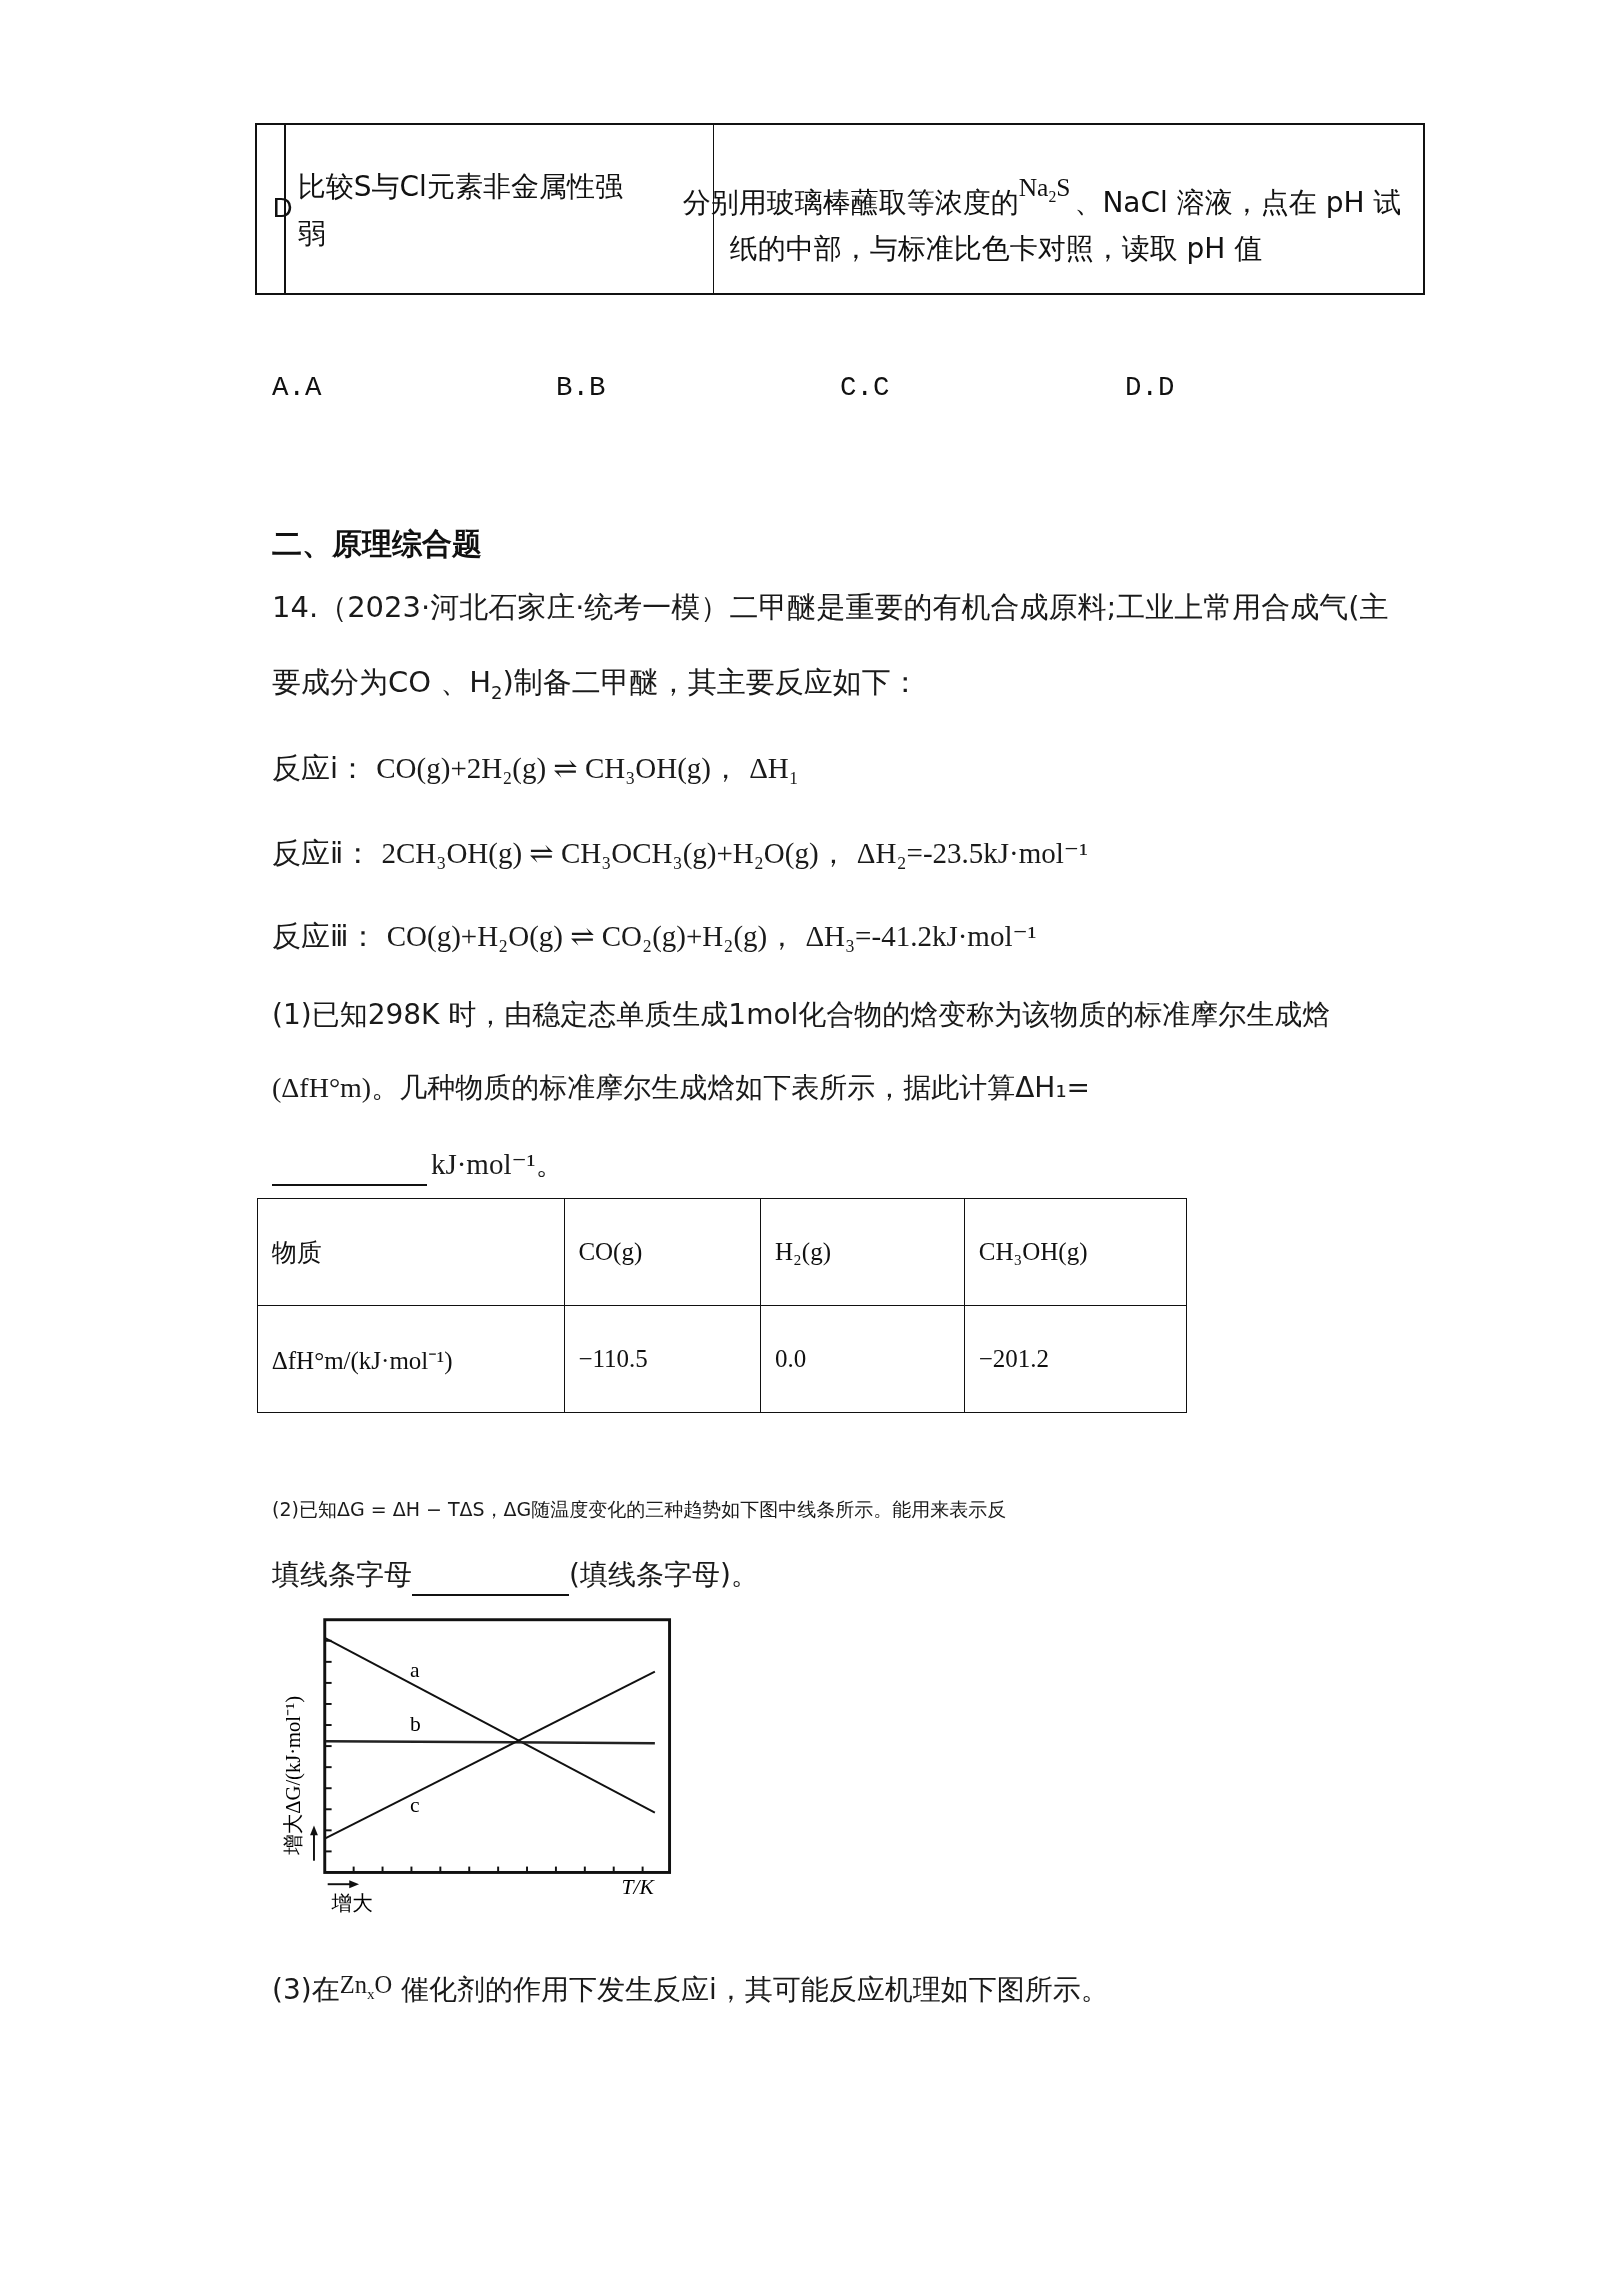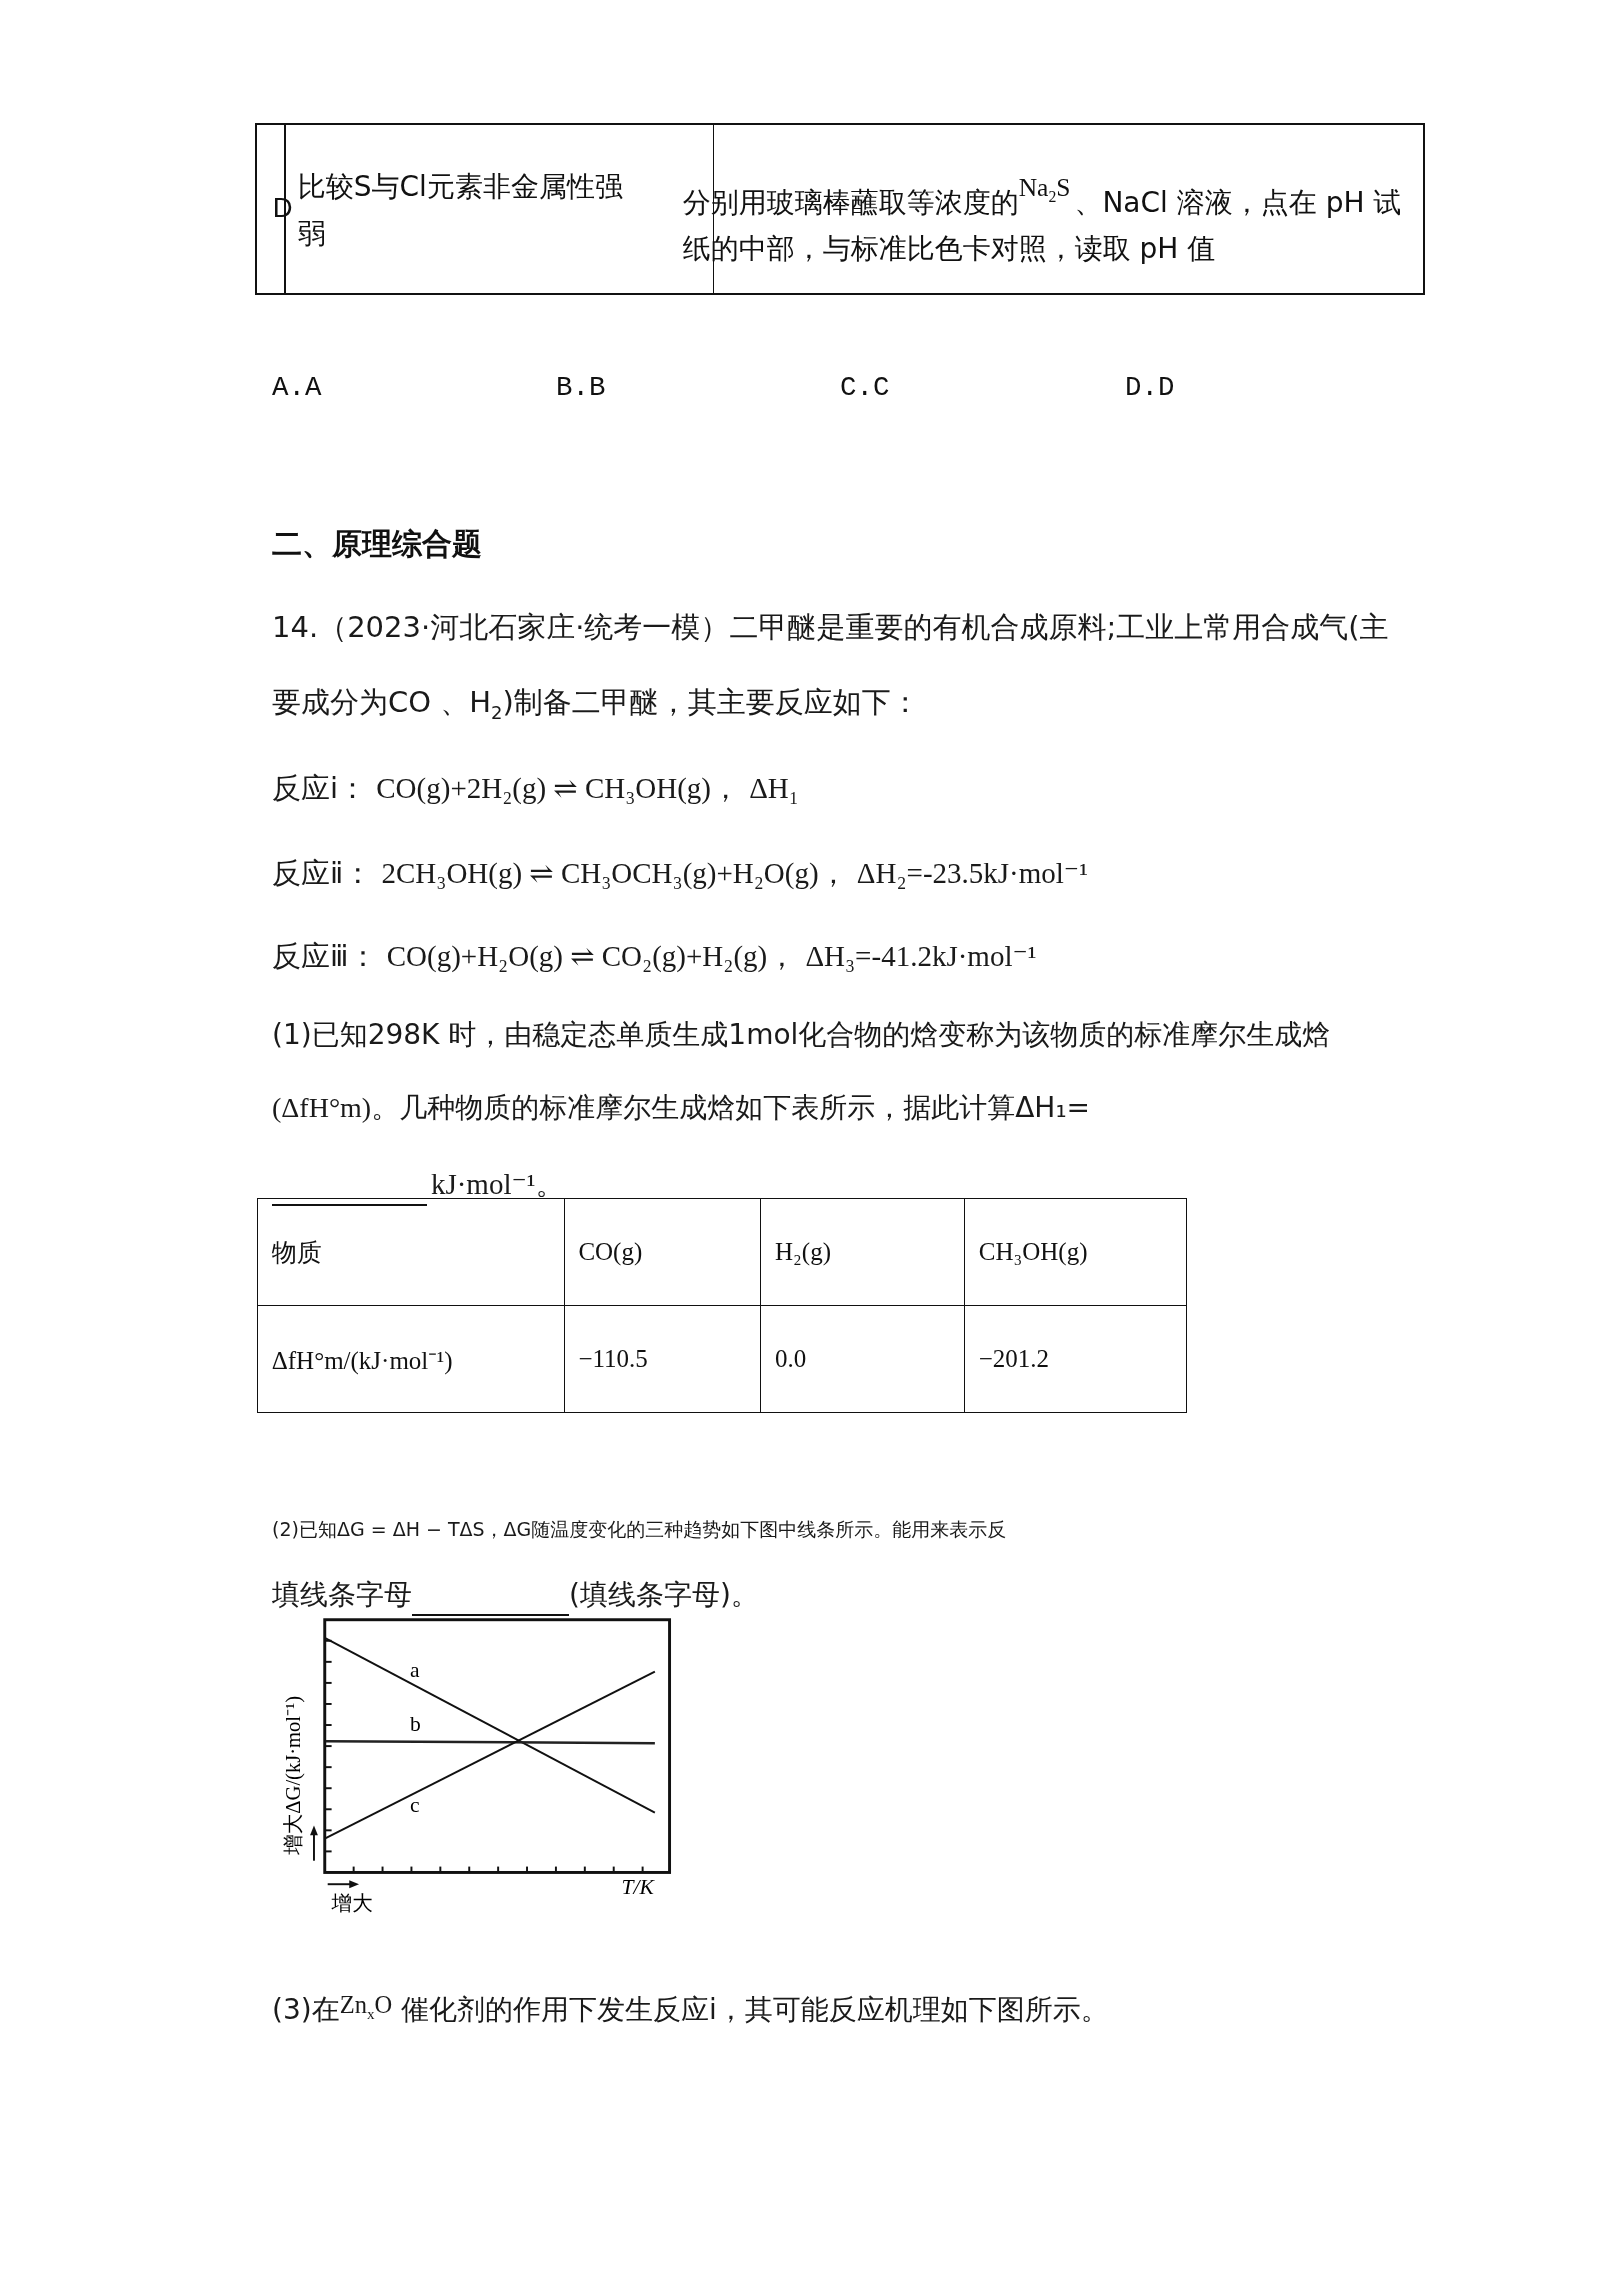--- a/index.html
+++ b/index.html
@@ -19,21 +19,21 @@
   #top-table .c0 { position: absolute; left: 0; top: 0; width: 31px; height: 100%; border-left: 2px solid #111; border-right: 2px solid #111; box-sizing: border-box; }
   #top-table .c0 span { position: absolute; left: 15.7px; top: 67px; font-size: 27.4px; font-family: "Liberation Sans", sans-serif; }
   #top-table .c1 { position: absolute; left: 31px; top: 0; width: 428px; height: 100%; border-right: 1.5px solid #111; box-sizing: border-box; padding: 29px 9.8px 0 11.8px; font-size: 28px; line-height: 65px; font-family: "DejaVu Sans", sans-serif; }
   #top-table .c2 { position: absolute; left: 412px; top: 0; right: 0; height: 100%; padding: 37px 9.8px 0 15.7px; font-size: 28px; line-height: 65px; font-family: "DejaVu Sans", sans-serif; }
 
   .opts { top: 372px; left: 272px; font-size: 27.4px; font-family: "Liberation Mono", monospace; }
   .opt { position: absolute; white-space: nowrap; }
 
   .heading { left: 272px; top: 524px; font-size: 30px; font-weight: bold; font-family: "DejaVu Sans", sans-serif; }
 
-  .txt { font-family: "DejaVu Sans", sans-serif; font-size: 29px; margin-top: 20px; }
+  .txt { font-family: "DejaVu Sans", sans-serif; font-size: 29px; }
 
   .blank { display: inline-block; border-bottom: 2px solid #111; vertical-align: baseline; }
 
   
   #enth-table { left: 257px; top: 1198px; border-collapse: collapse; }
   #enth-table td { border: 1.5px solid #111; padding: 0 0 0 13.7px; height: 106px; font-size: 25px; font-family: "Liberation Serif", serif; vertical-align: middle; white-space: nowrap; }
   #enth-table td.h0 { width: 292px; font-family: "DejaVu Sans", sans-serif; }
   #enth-table td.h1 { width: 182px; }
   #enth-table td.h2 { width: 189px; }
   #enth-table td.h3 { width: 207px; }
@@ -48,21 +48,21 @@
     <span>D</span>
   </div>
   <div class="c1">
     <div>比较S与Cl元素非金属性强</div>
     <div style="margin-top:-17.6px;">弱</div>
   </div>
   <div class="c2">
     <div style="white-space:nowrap;margin-top:8px;">
       <span>分别用玻璃棒蘸取等浓度的</span><span class="serif" style="position:relative; top:-15.7px; font-size:25.5px;"><span>Na</span><sub>2</sub><span>S</span></span><span style="margin-left:3.9px;">、NaCl 溶液，点在 pH 试</span>
     </div>
-    <div style="margin-top:-19.6px;">纸的中部，与标准比色卡对照，读取 pH 值</div>
+    <div style="margin-top:-19.6px;margin-left:47px;">纸的中部，与标准比色卡对照，读取 pH 值</div>
   </div>
 </div>
 
 <div class="abs opts">
   <div class="opt" style="left:0;"><span>A.</span><span>A</span></div>
   <div class="opt" style="left:284px;"><span>B.</span><span>B</span></div>
   <div class="opt" style="left:568px;"><span>C.</span><span>C</span></div>
   <div class="opt" style="left:853px;"><span>D.</span><span>D</span></div>
 </div>
 

